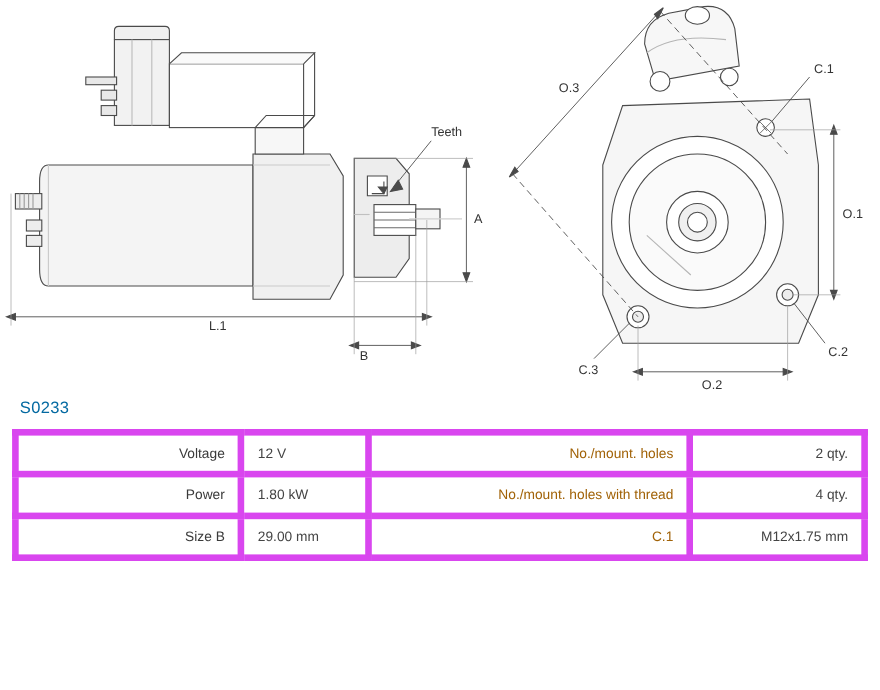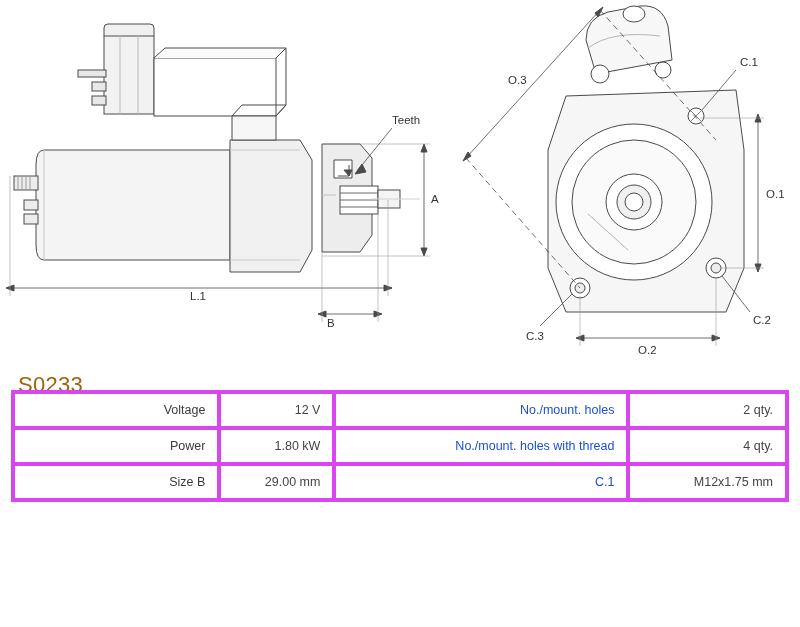--- a/index.html
+++ b/index.html
@@ -25,53 +25,52 @@
     width: 800px;
     height: 360px;
   }
   .drawing-area svg {
     display: block;
   }
   .part-number {
     position: absolute;
     left: 18px;
     top: 362px;
-    font-size: 22px;
-    color: #a16207;
+    font-size: 15px;
+    color: #0369a1;
     letter-spacing: 0.3px;
-    margin-top: 10px;
   }
   .spec-table {
     position: absolute;
     left: 11px;
     top: 390px;
     width: 778px;
     border-collapse: collapse;
     font-size: 12.5px;
   }
   .spec-table td {
-    border: 4px solid #d946ef;
+    border: 6px solid #d946ef;
     height: 32px;
     padding: 0 12px;
     color: #444444;
     background: #ffffff;
   }
   .spec-table td.label {
     text-align: right;
     width: 210px;
     color: #3a3a3a;
   }
   .spec-table td.value {
-    text-align: right;
+    text-align: left;
     width: 100px;
   }
   .spec-table td.label-r {
     text-align: right;
     width: 300px;
-    color: #1d4ed8;
+    color: #a16207;
     padding-left: 23px;
   }
   .spec-table td.value-r {
     text-align: right;
     width: 148px;
   }
   .spec-table tr.empty td {
     border-color: #d8d8d8;
   }
   .lbl {

